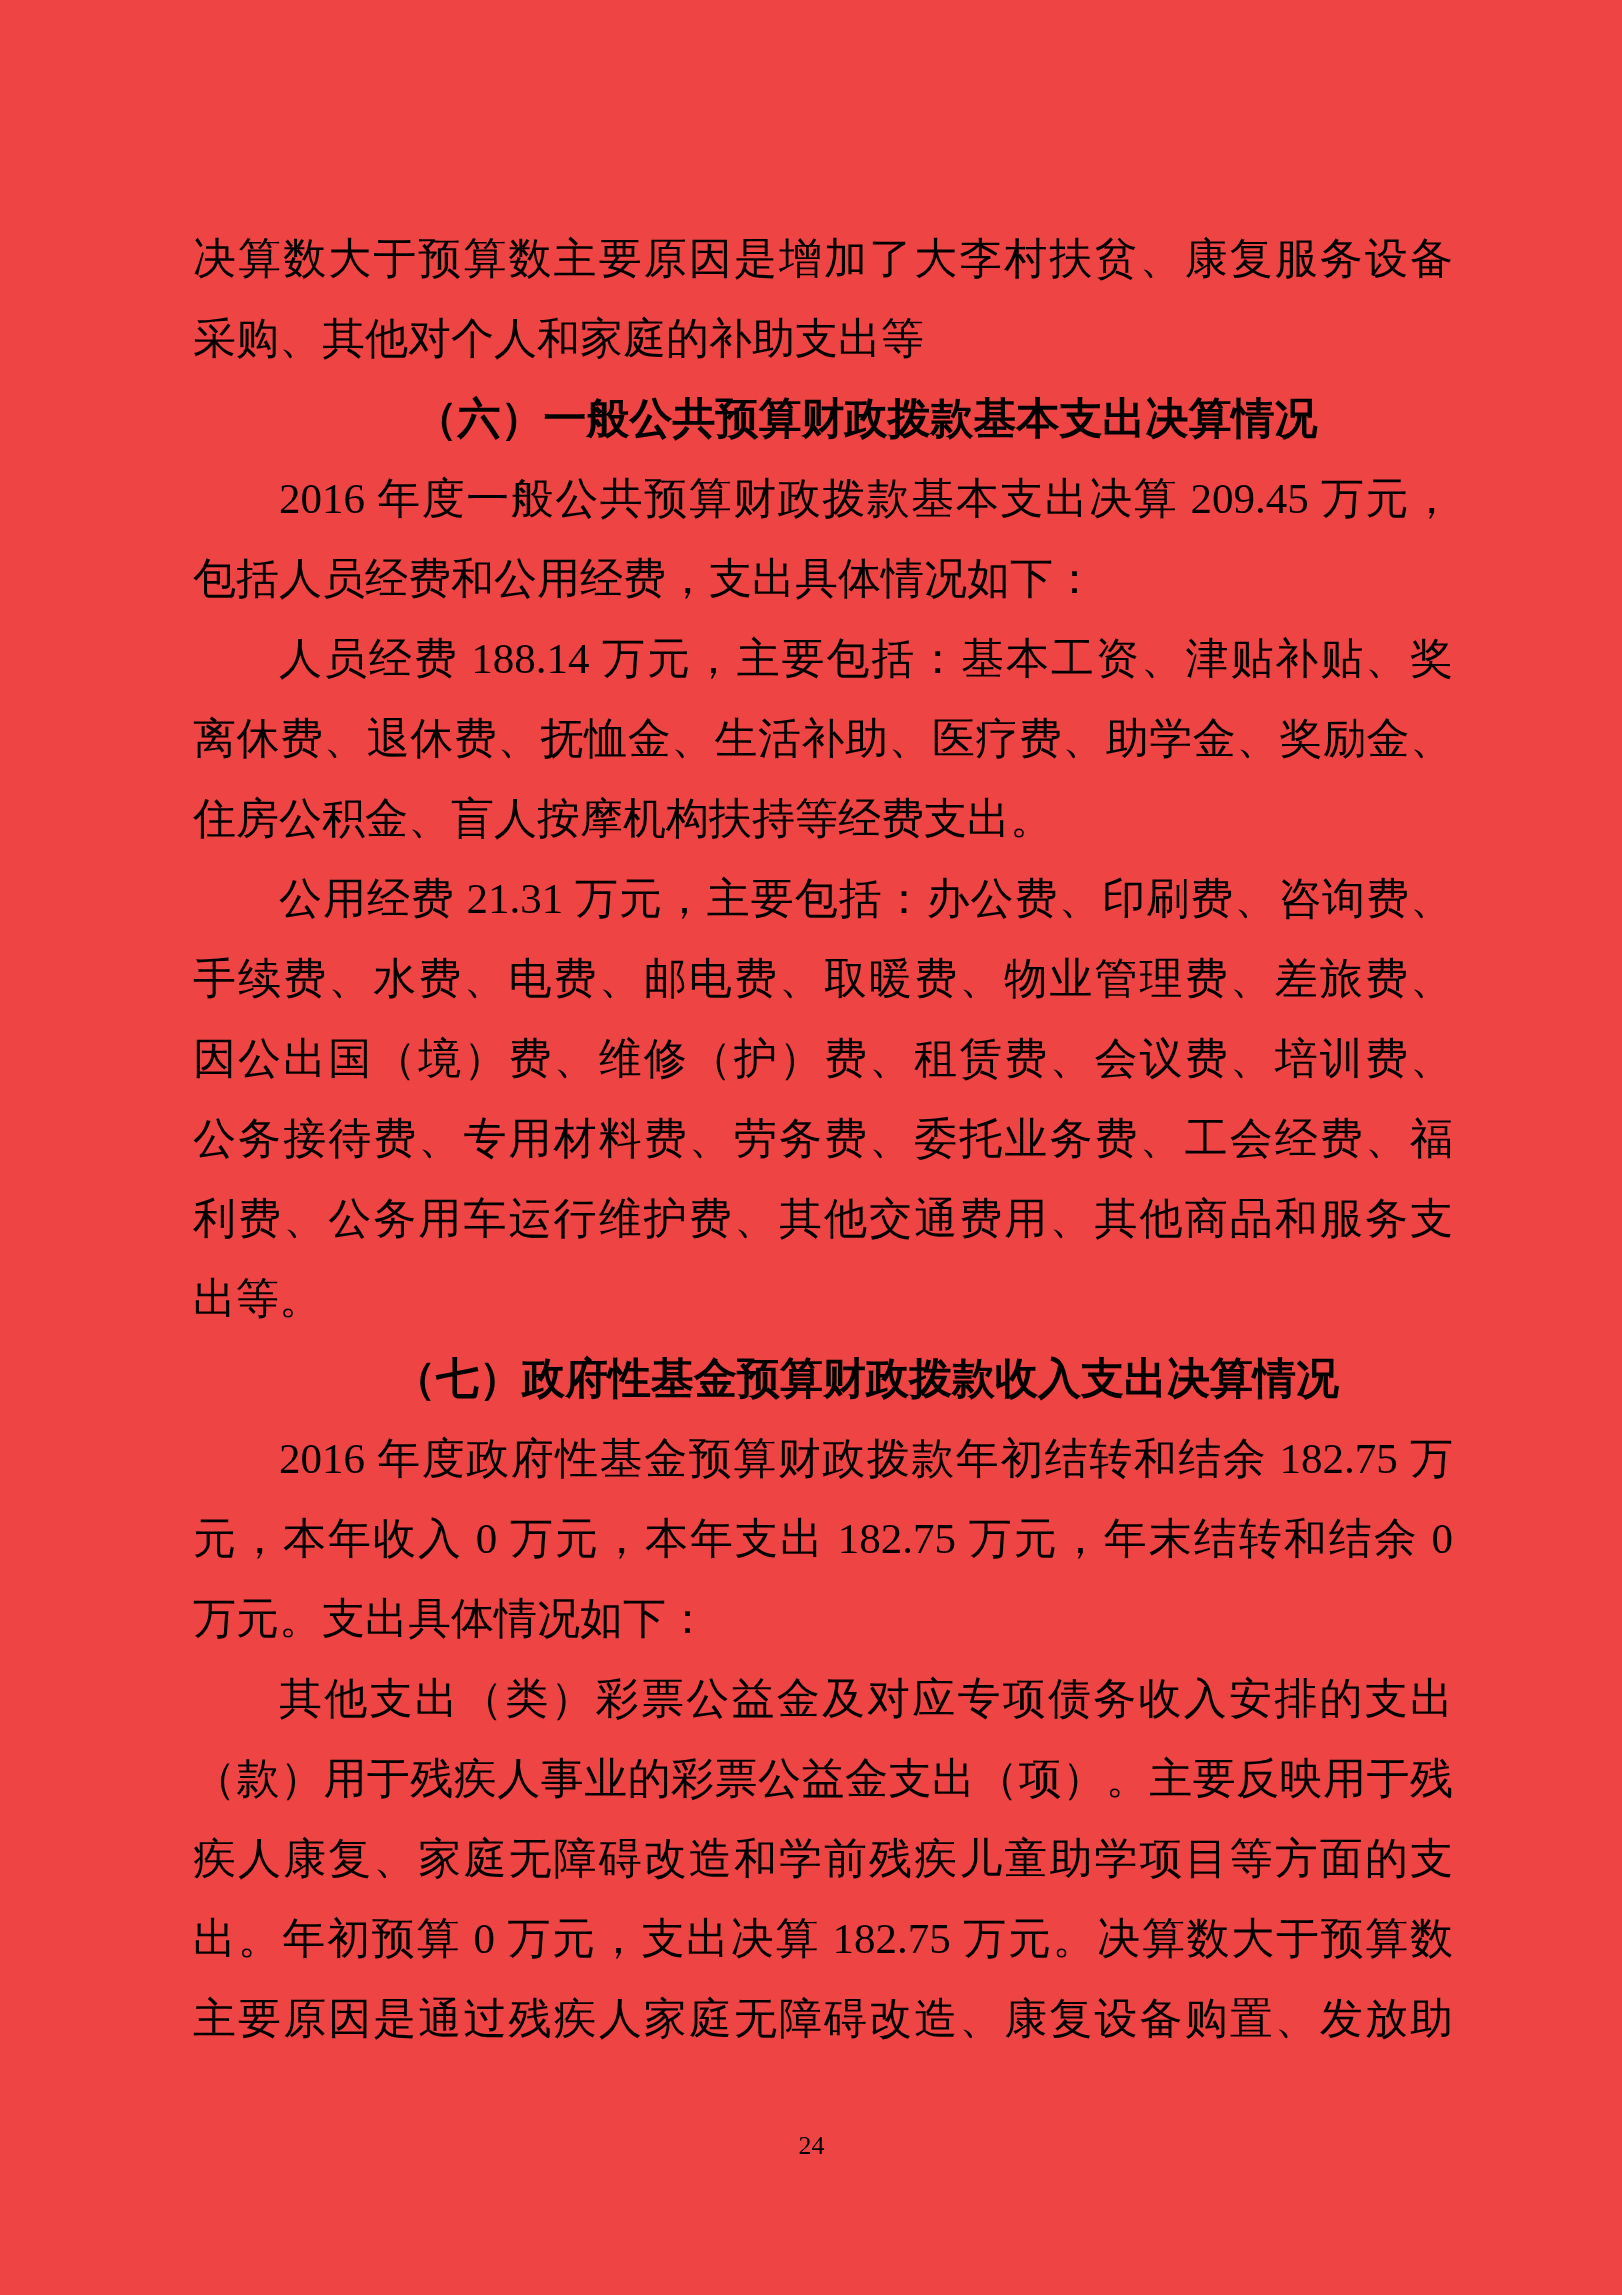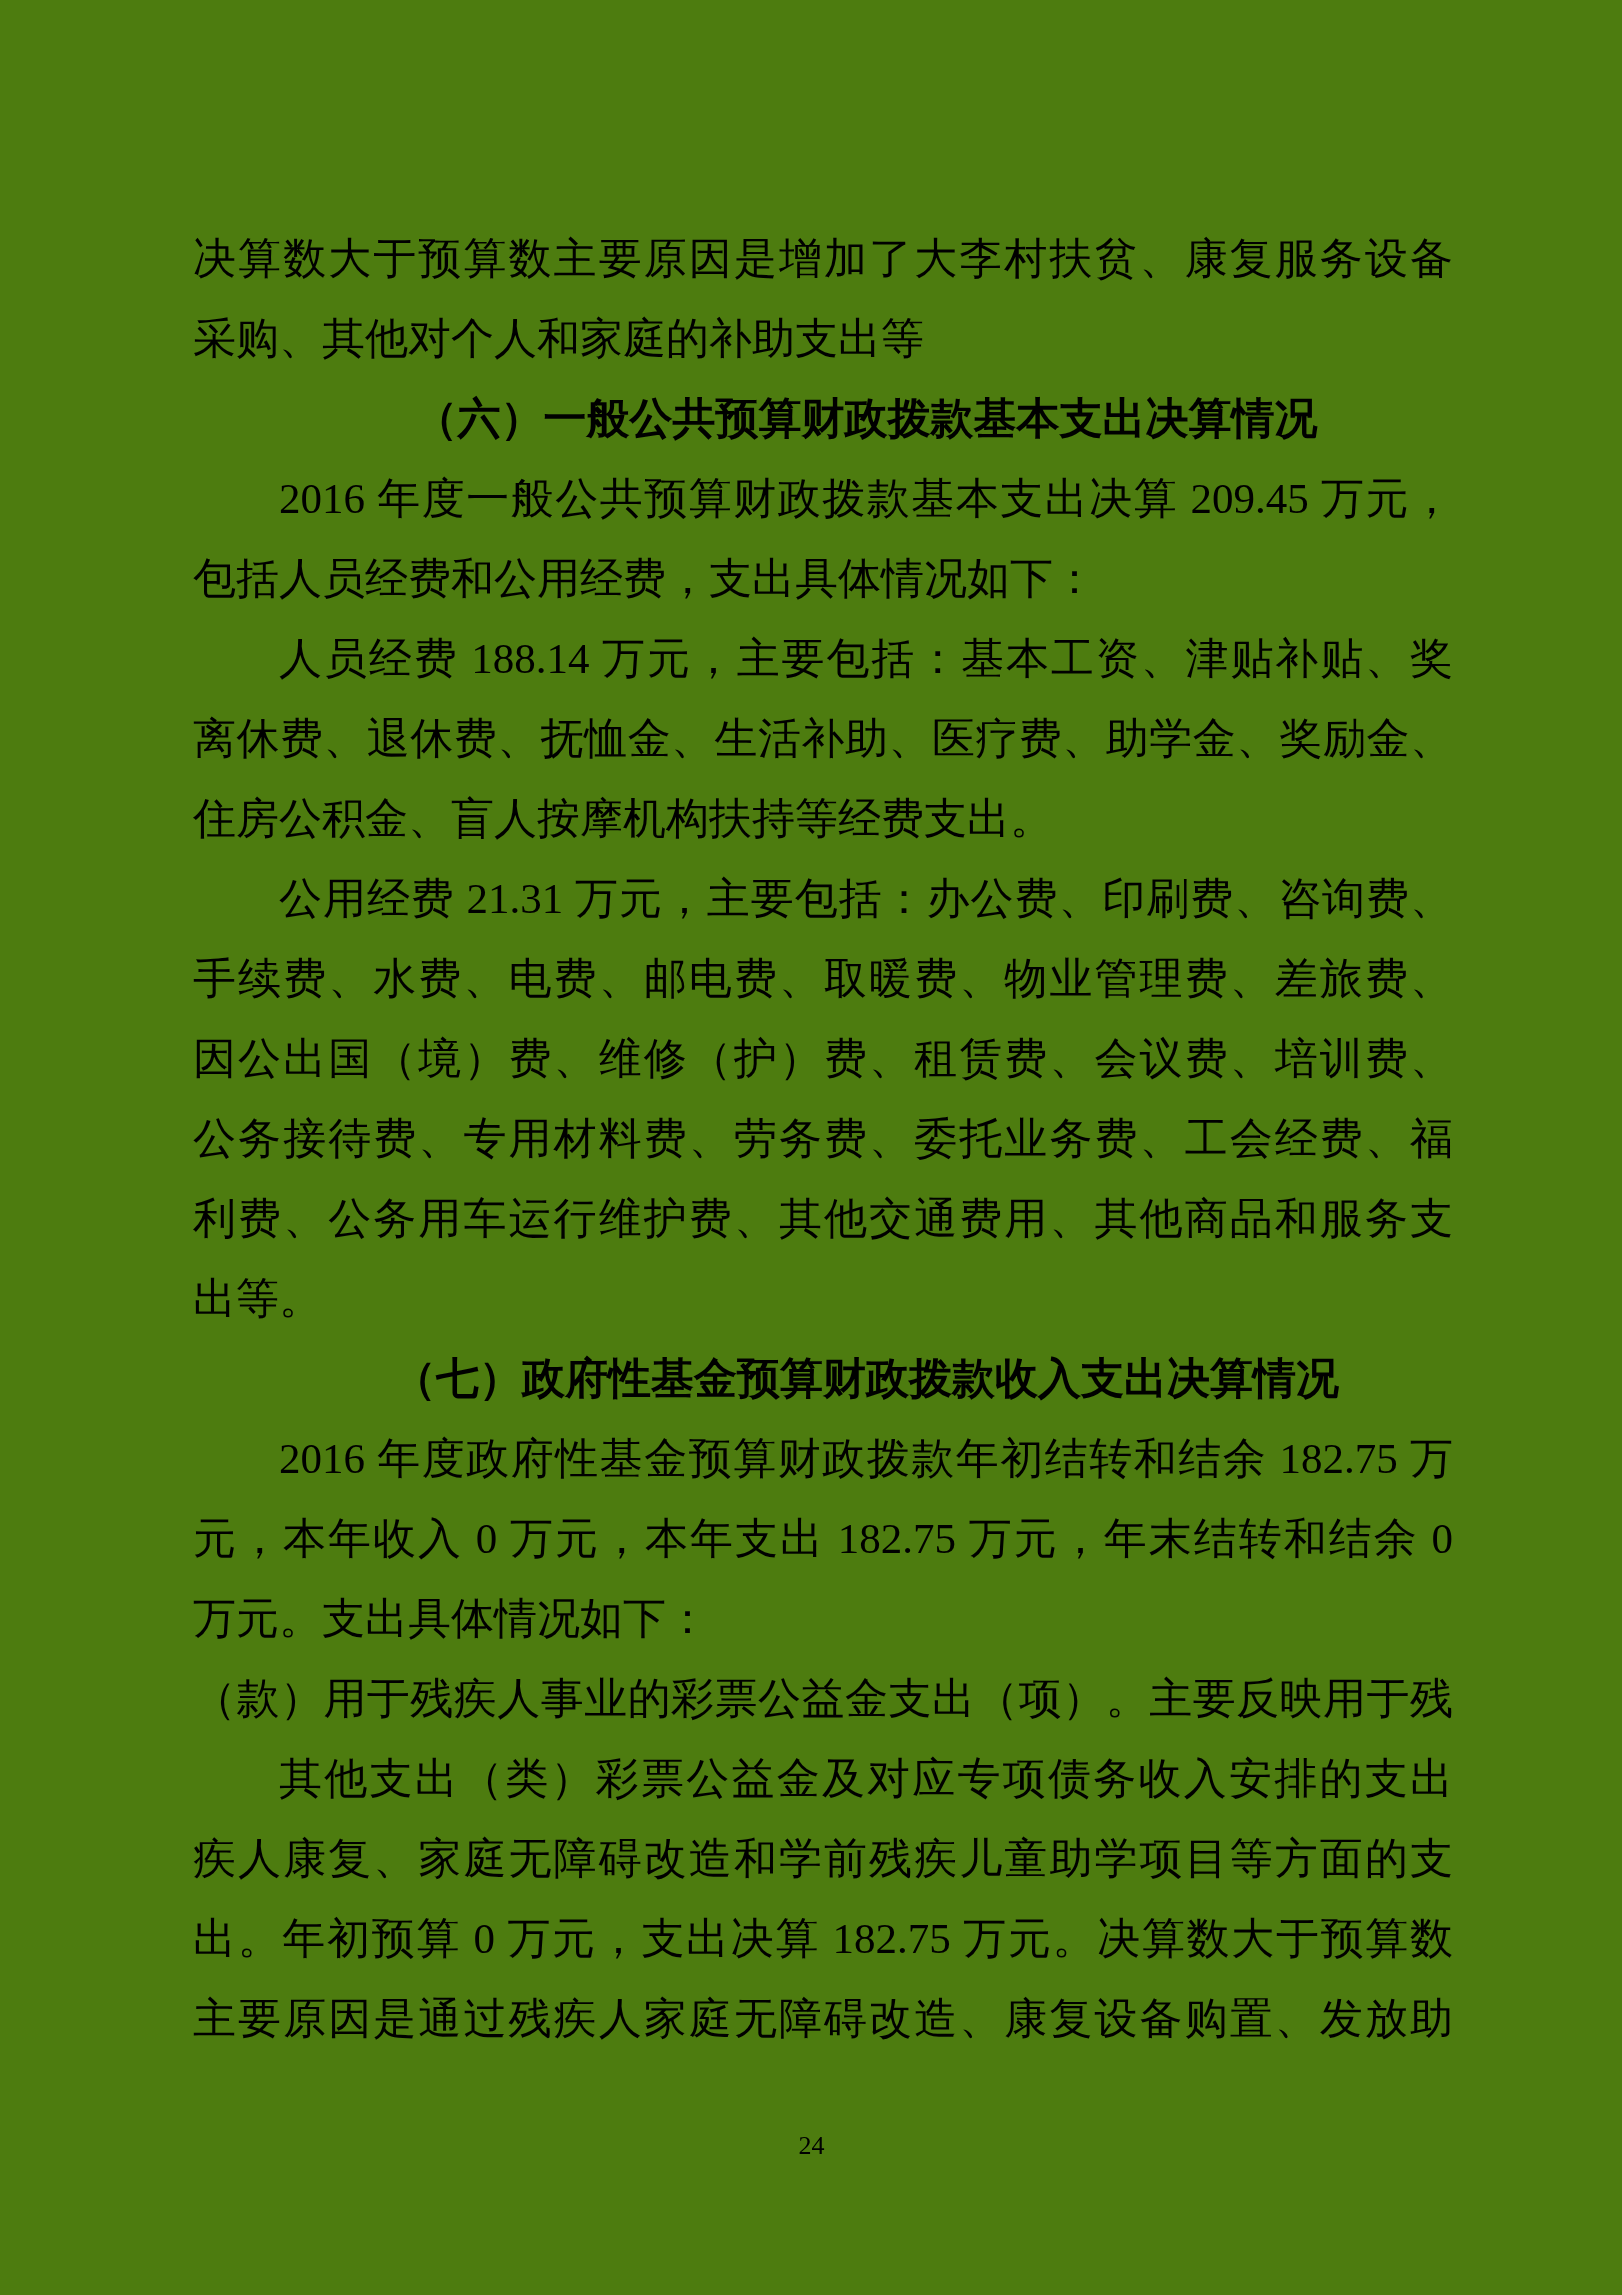--- a/index.html
+++ b/index.html
@@ -4,21 +4,21 @@
 <style>
   html, body {
     margin: 0;
     padding: 0;
     background: #ffffff;
   }
   .page {
     position: relative;
     width: 1623px;
     height: 2295px;
-    background: #4d7c0f;
+    background: #ef4444;
     overflow: hidden;
     font-family: "Liberation Serif", "DejaVu Serif", serif;
     color: #000000;
   }
   .content {
     position: absolute;
     left: 193px;
     top: 219px;
     width: 1260px;
     font-size: 43px;
@@ -81,22 +81,22 @@
       </div>
       <div class="block heading">
         <div class="line indent">（七）政府性基金预算财政拨款收入支出决算情况</div>
       </div>
       <div class="block paragraph">
         <div class="line fill indent">2016 年度政府性基金预算财政拨款年初结转和结余 182.75 万</div>
         <div class="line fill">元，本年收入 0 万元，本年支出 182.75 万元，年末结转和结余 0</div>
         <div class="line">万元。支出具体情况如下：</div>
       </div>
       <div class="block paragraph">
+        <div class="line fill indent">其他支出（类）彩票公益金及对应专项债务收入安排的支出</div>
         <div class="line fill">（款）用于残疾人事业的彩票公益金支出（项）。主要反映用于残</div>
-        <div class="line fill indent">其他支出（类）彩票公益金及对应专项债务收入安排的支出</div>
         <div class="line fill">疾人康复、家庭无障碍改造和学前残疾儿童助学项目等方面的支</div>
         <div class="line fill">出。年初预算 0 万元，支出决算 182.75 万元。决算数大于预算数</div>
         <div class="line fill">主要原因是通过残疾人家庭无障碍改造、康复设备购置、发放助</div>
       </div>
     </div>
   <div class="footer">
     <span>24</span>
   </div>
 </div>
 

